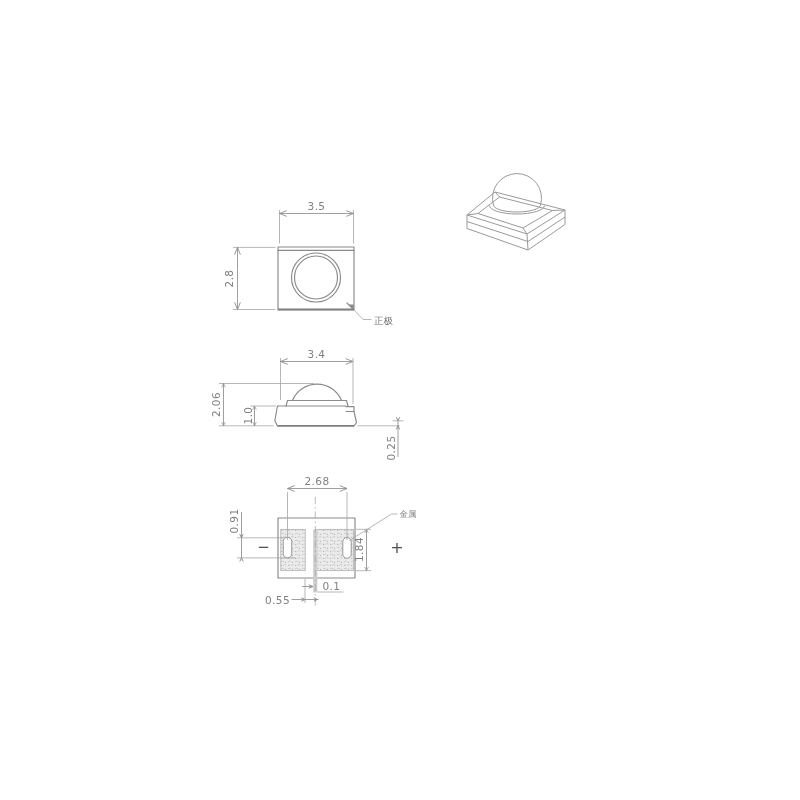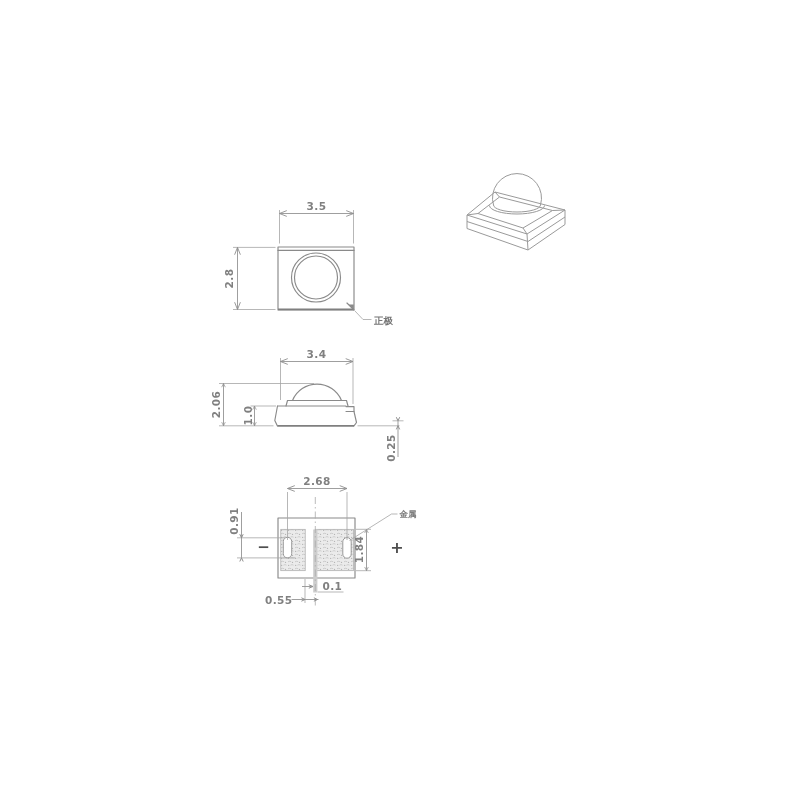--- a/index.html
+++ b/index.html
@@ -1,16 +1,16 @@
 <!DOCTYPE html>
 <html><head>
 <meta charset="utf-8">
 <style>
   html,body{margin:0;padding:0;background:#ffffff;}
-  .stage{width:770px;height:800px;position:relative;background:#fff;font-weight:bold;}
+  .stage{width:770px;height:800px;position:relative;background:#fff;}
   svg{display:block;}
   text{font-family:"DejaVu Sans", sans-serif;}
   .dim{font-size:10.5px;fill:#808080;letter-spacing:.4px;}
   .cjk{font-size:9.5px;fill:#767676;}
   .cjk-sm{font-size:8.5px;fill:#7d7d7d;}
   .pol{fill:#4f4f4f;}
   .obj{stroke:#8a8a8a;stroke-width:1.15;fill:none;stroke-linecap:round;stroke-linejoin:round;}
   .obj-thick{stroke:#7f7f7f;stroke-width:1.8;fill:none;}
   .thin{stroke:#a5a5a5;stroke-width:0.8;fill:none;}
   .dimline{stroke:#949494;stroke-width:0.9;fill:none;}

